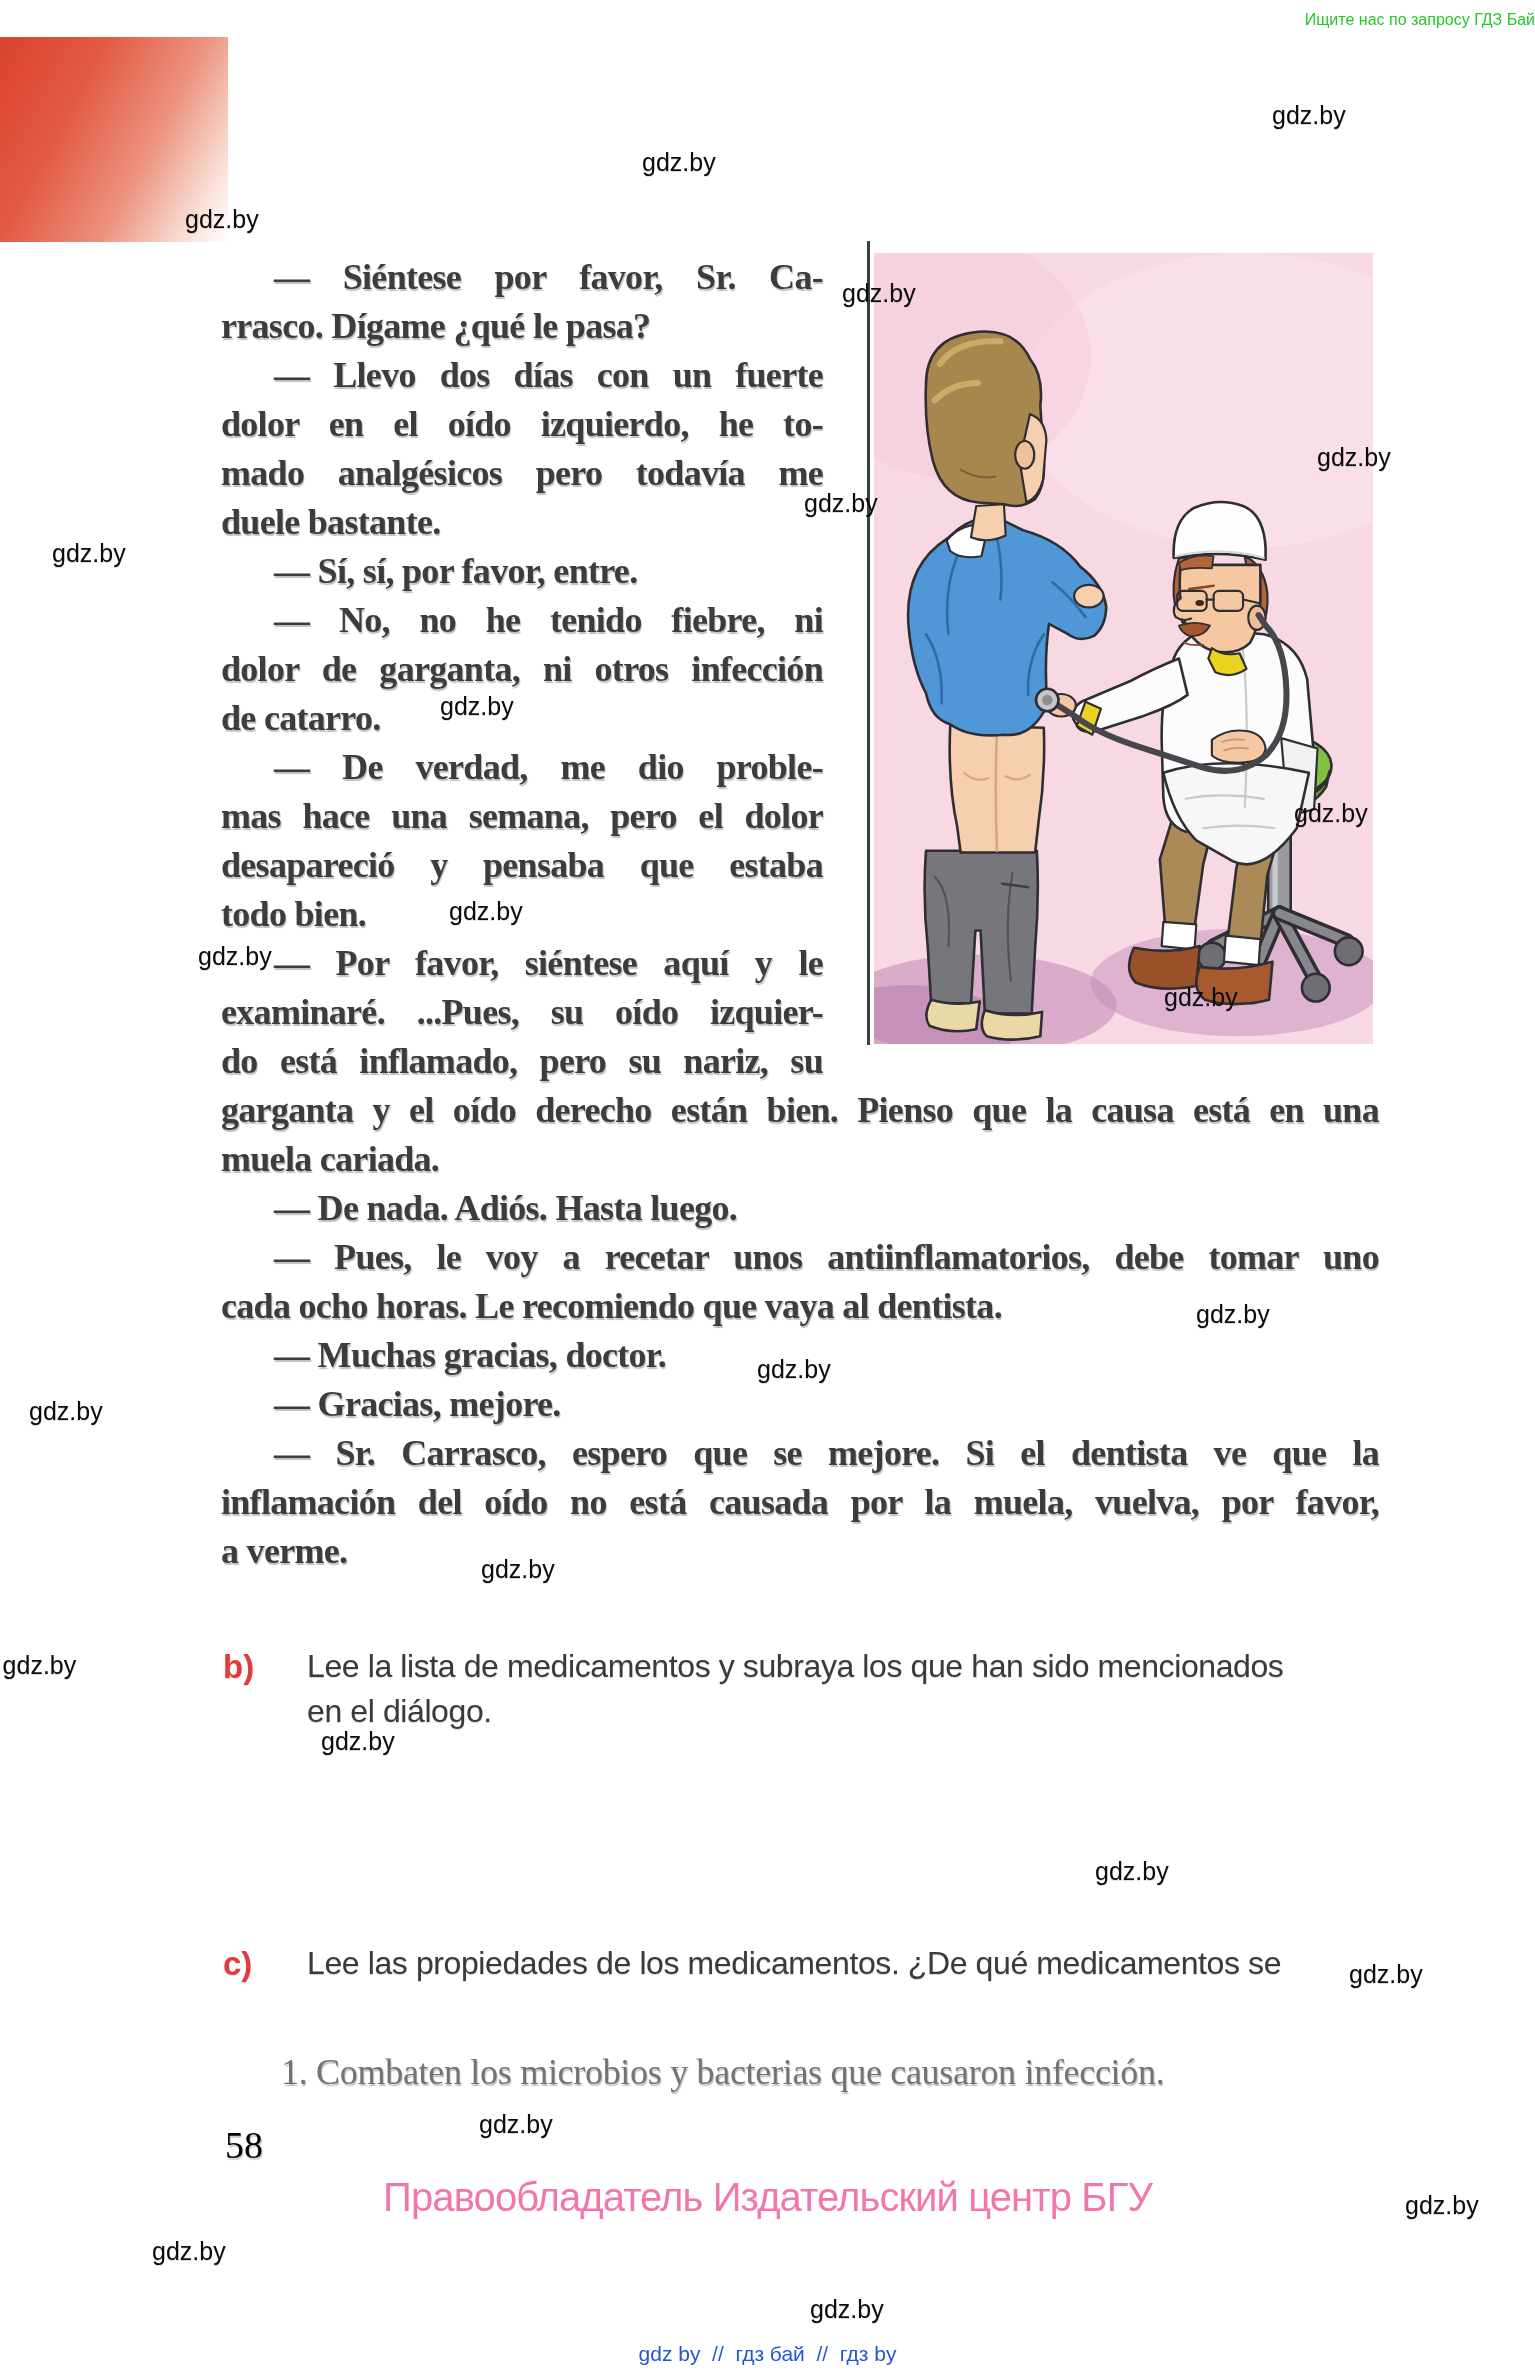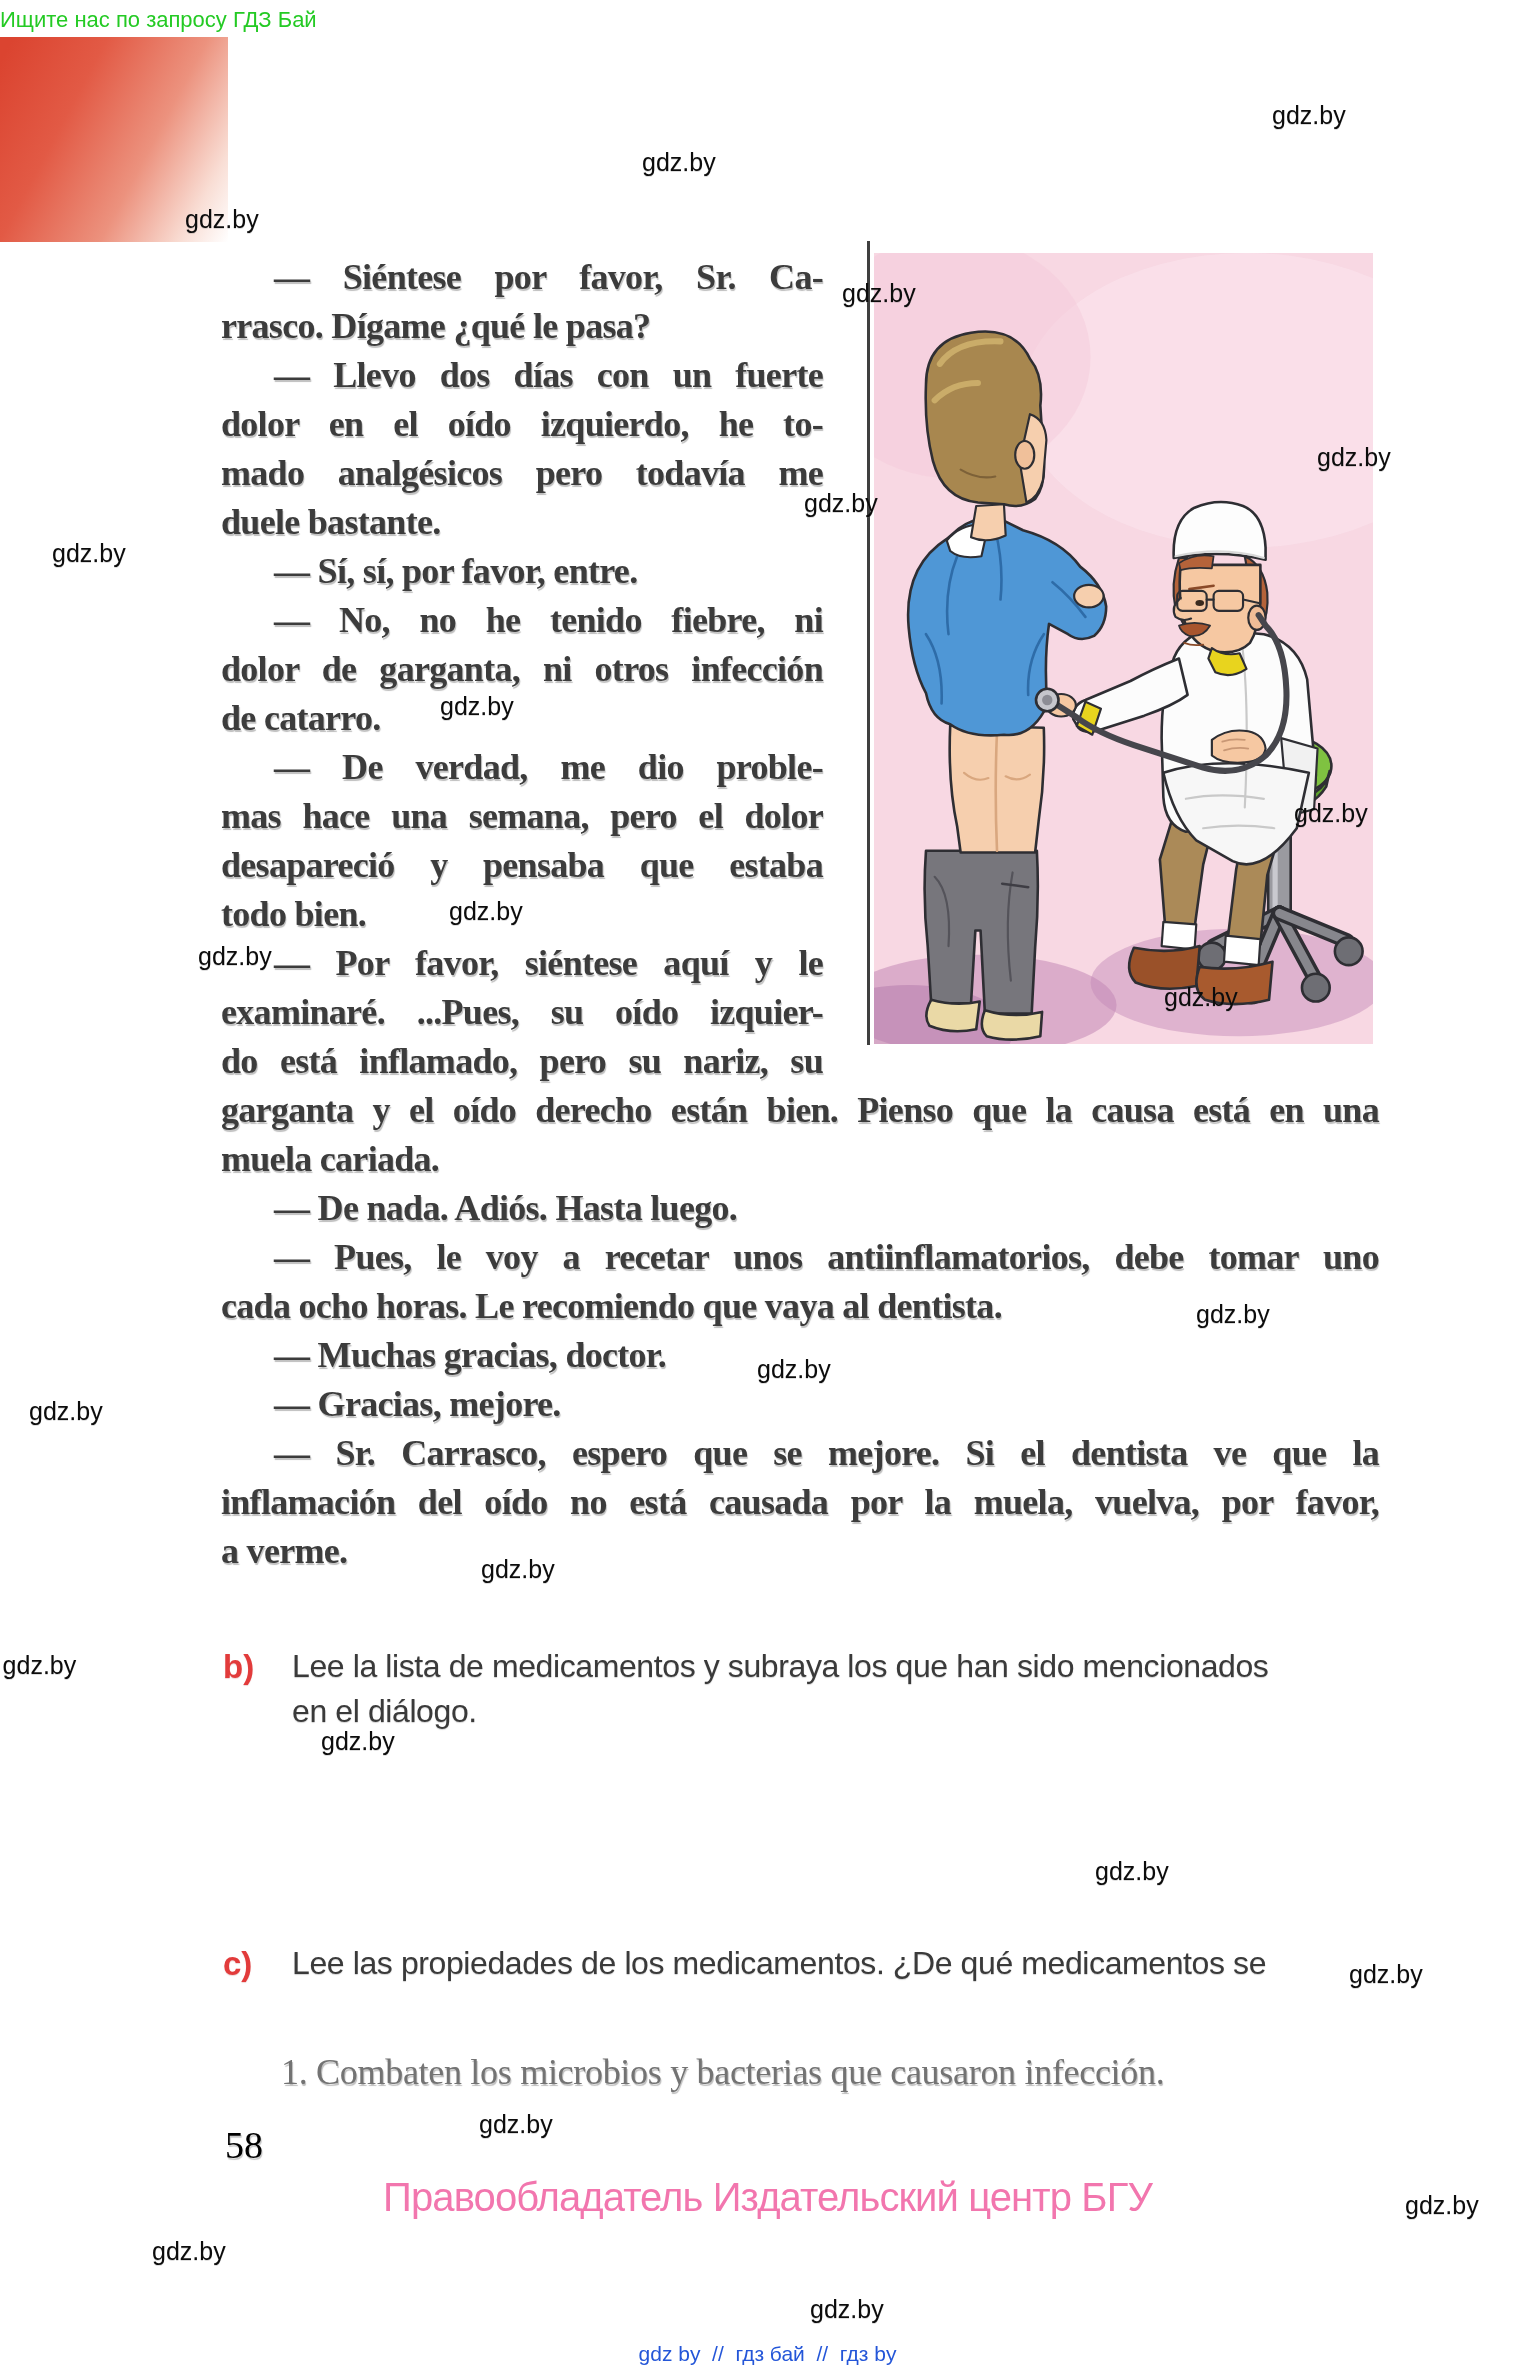--- a/index.html
+++ b/index.html
@@ -1,22 +1,22 @@
 <!DOCTYPE html>
 <html style="font-size:14px"><head>
 <meta charset="utf-8">
 <style>
   html,body{margin:0;padding:0;background:#ffffff;}
   #page{position:relative;width:1535px;height:2377px;background:#ffffff;overflow:hidden;
         font-family:"Liberation Serif","DejaVu Serif",serif;}
 
   
-  .banner{position:absolute;left:0;right:0;top:5.2px;text-align:left;
+  .banner{position:absolute;left:0;right:0;top:5.2px;text-align:right;
           font-family:"Liberation Sans","DejaVu Sans",sans-serif;
-          font-size:22px;line-height:29.5px;color:#24ca24;}
+          font-size:16px;line-height:29.5px;color:#24ca24;}
 
   
   .redblock{position:absolute;left:0;top:37px;width:228px;height:205px;
             background:linear-gradient(118deg,#db4430 4%,#e25a45 32%,#ec927e 62%,#f9ded5 86%,#ffffff 100%);}
 
   
   .wm{position:absolute;font-family:"Liberation Sans","DejaVu Sans",sans-serif;
       font-size:25px;line-height:26px;color:#0c0c0c;white-space:nowrap;z-index:30;
       text-shadow:0 0.9px 0 rgba(120,120,120,.25);}
 
@@ -37,21 +37,21 @@
   .illu{position:absolute;left:874px;top:253px;width:499px;height:791px;z-index:4;}
   .illu svg{display:block;width:100%;height:100%;}
 
   
   .exlabel{position:absolute;left:223px;font-family:"Liberation Sans","DejaVu Sans",sans-serif;
            font-size:33px;line-height:45px;font-weight:bold;color:#e23b3b;z-index:5;
            text-shadow:0 0.9px 0.9px rgba(200,120,120,.3);}
   .extext{position:absolute;left:292px;width:1099px;font-family:"Liberation Sans","DejaVu Sans",sans-serif;
           font-size:32px;line-height:45px;letter-spacing:-0.4px;color:#3a3a3a;z-index:5;
           text-shadow:0 0.9px 0.9px rgba(130,130,130,.35);}
-  .extext div{height:45px;white-space:nowrap;}
+  .extext div{height:45px;white-space:nowrap;margin-left:15px;}
 
   .medlist{position:absolute;left:227px;top:1769px;width:1159px;z-index:5;}
   .medlist .ml{height:49px;font-size:36px;line-height:49px;letter-spacing:-1.4px;color:#3c3c3c;
       text-align:justify;text-align-last:justify;white-space:nowrap;
       text-shadow:0.9px 1.7px 0.9px rgba(95,95,95,.40);}
   .medlist .ml.ind{text-indent:62px;}
   .medlist .ml.last{text-align-last:left;}
 
   .item1{position:absolute;left:227px;top:2048px;width:1213px;height:49px;
          font-size:36px;line-height:49px;letter-spacing:-0.3px;color:#737373;text-indent:54px;

